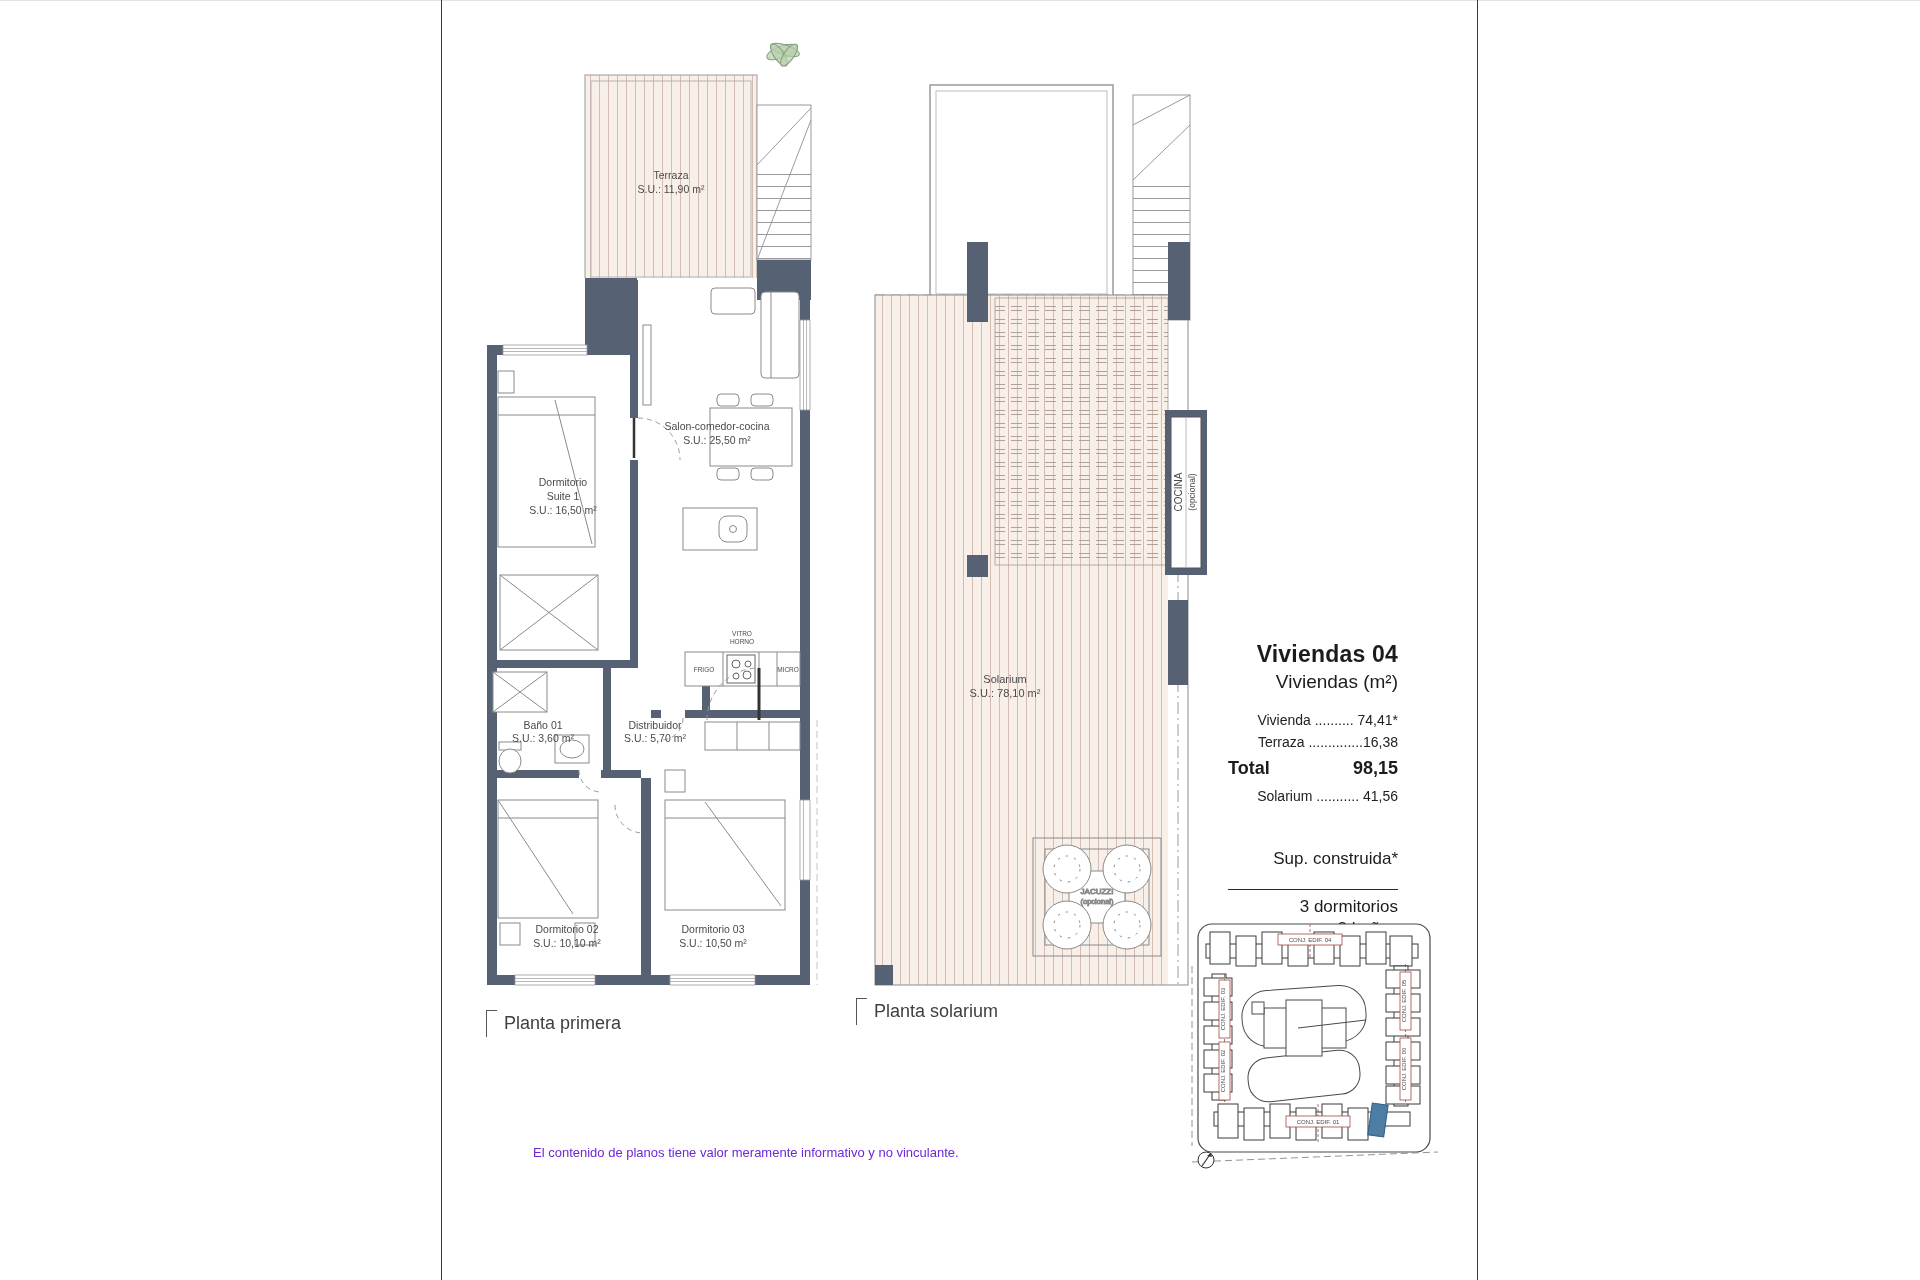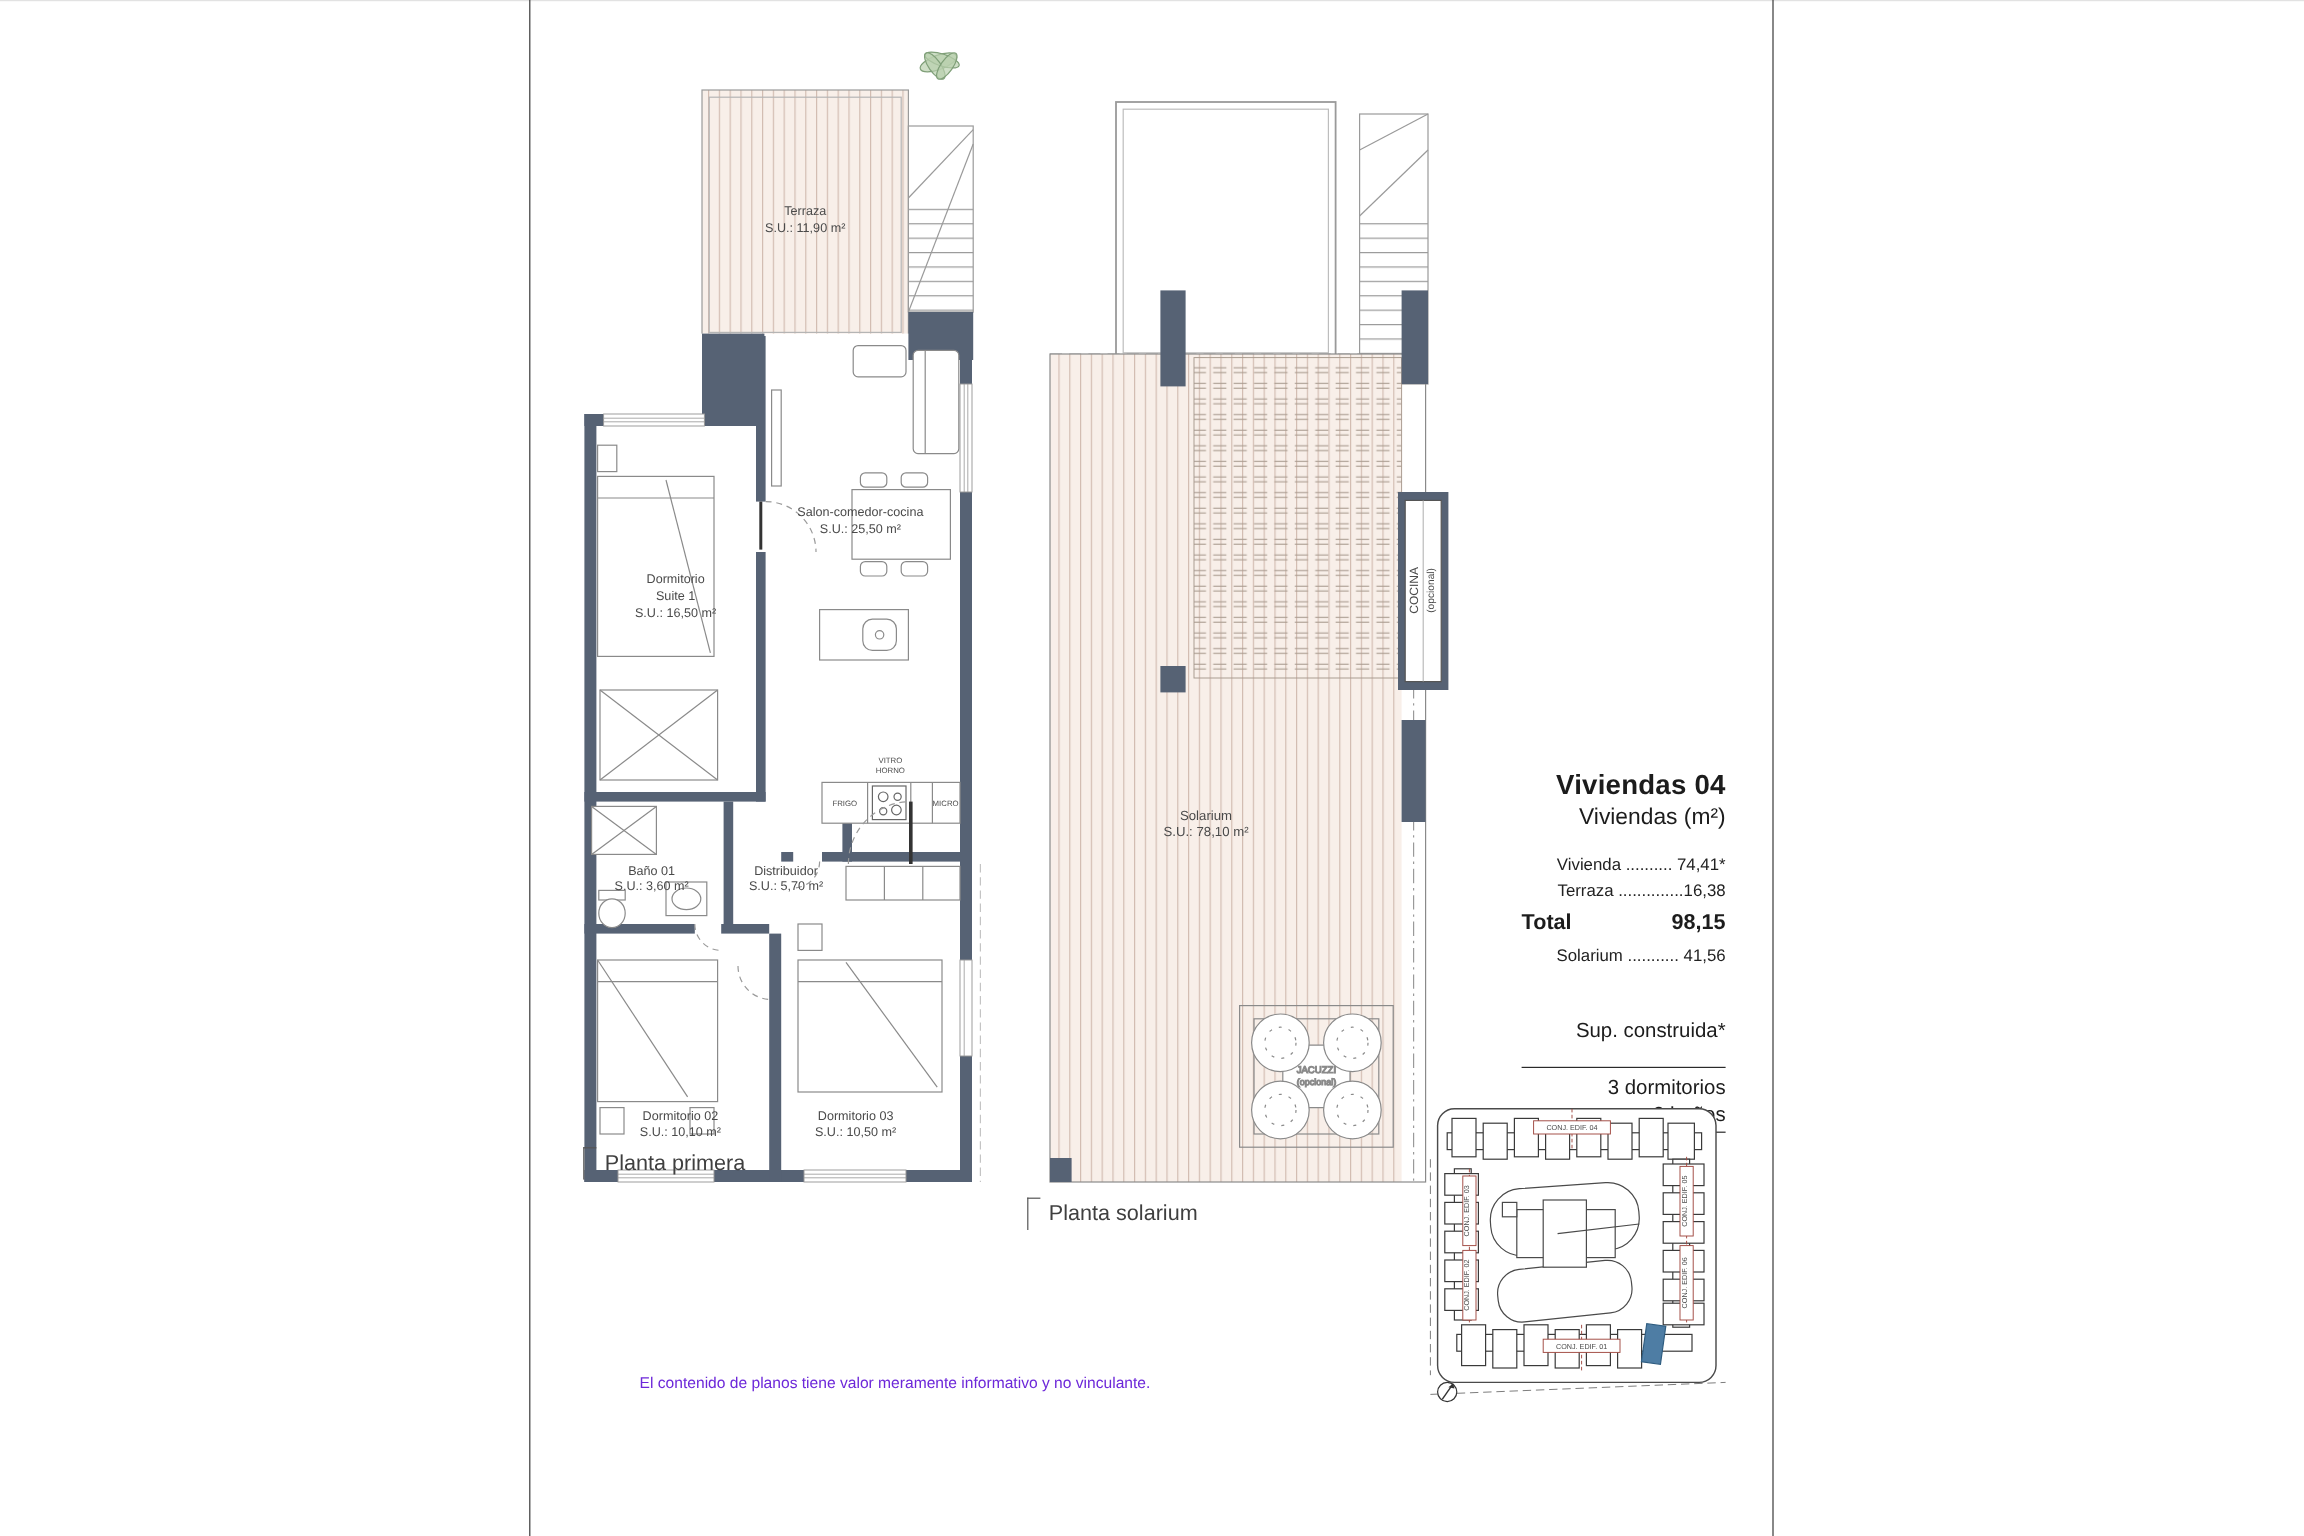--- a/index.html
+++ b/index.html
@@ -6,21 +6,21 @@
   #stage{position:relative;width:1920px;height:1280px;background:#fff;overflow:hidden;
          font-family:"Liberation Sans","DejaVu Sans",sans-serif;}
   .vline{position:absolute;top:0;bottom:0;width:1px;background:#3a3a3a;}
   .topline{position:absolute;left:0;right:0;top:0;height:1px;background:#e2e2e2;}
   .abs{position:absolute;}
   svg text{font-family:"Liberation Sans","DejaVu Sans",sans-serif;fill:#4a4a4a;}
   .caption{position:absolute;display:flex;align-items:flex-start;color:#3f3f3f;font-size:18px;}
   .caption .mark{display:inline-block;width:10px;height:26px;border-left:1px solid #555;
                  border-top:1px solid #555;margin-right:7px;}
   .caption .txt{line-height:26px;}
-  #info{position:absolute;left:1268px;top:641px;width:170px;text-align:right;color:#1c1c1c;}
+  #info{position:absolute;left:1228px;top:641px;width:170px;text-align:right;color:#1c1c1c;}
   #info .title{font-size:23px;font-weight:bold;letter-spacing:.2px;}
   #info .subtitle{font-size:19px;margin-top:3px;}
   #info .rows{margin-top:16px;font-size:14px;color:#222;line-height:22px;}
   #info .totalrow{display:flex;justify-content:space-between;align-items:baseline;
                   font-size:18px;font-weight:bold;margin:5px 0 6px 0;}
   #info .solrow{font-size:14px;color:#222;line-height:22px;}
   #info .constr{margin-top:26px;font-size:17px;color:#1c1c1c;}
   #info .constr .u1{border-bottom:1.5px solid #2a2a2a;padding-bottom:20px;margin-top:42px;}
   #info .constr .mid{margin-top:7px;}
   #info .constr .u2{border-bottom:1.5px solid #2a2a2a;padding-bottom:4px;margin-top:2px;}
@@ -253,21 +253,21 @@
       <circle cx="212" cy="895" r="13" stroke-dasharray="2.5 6"></circle>
       <circle cx="272" cy="895" r="13" stroke-dasharray="2.5 6"></circle>
       <text x="242" y="864" font-size="8" text-anchor="middle">JACUZZI</text>
       <text x="242" y="874" font-size="7.5" text-anchor="middle">(opcional)</text>
     </g>
 
     <text x="150" y="653" font-size="11" text-anchor="middle">Solarium</text>
     <text x="150" y="667" font-size="11" text-anchor="middle">S.U.: 78,10 m²</text>
   </svg>
 
-  <div class="caption" style="left:486px;top:956px;">
+  <div class="caption" style="left:486px;top:1010px;">
     <span class="mark"></span>
     <span class="txt">Planta primera</span>
   </div>
   <div class="caption" style="left:856px;top:998px;">
     <span class="mark"></span>
     <span class="txt">Planta solarium</span>
   </div>
 
   <div id="info">
     <div class="title">Viviendas 04</div>

